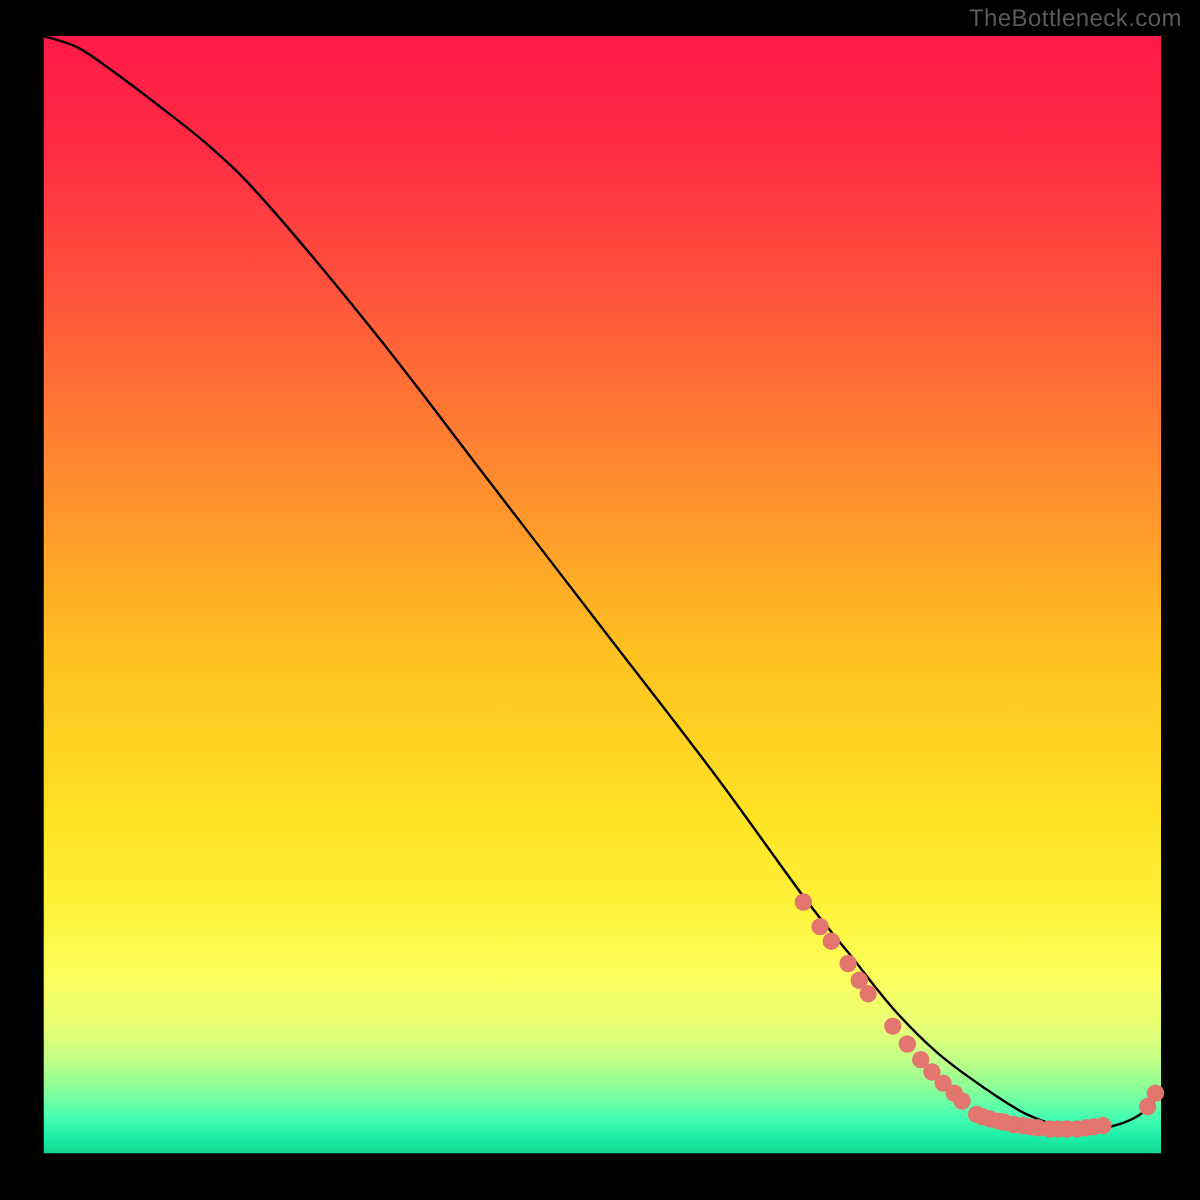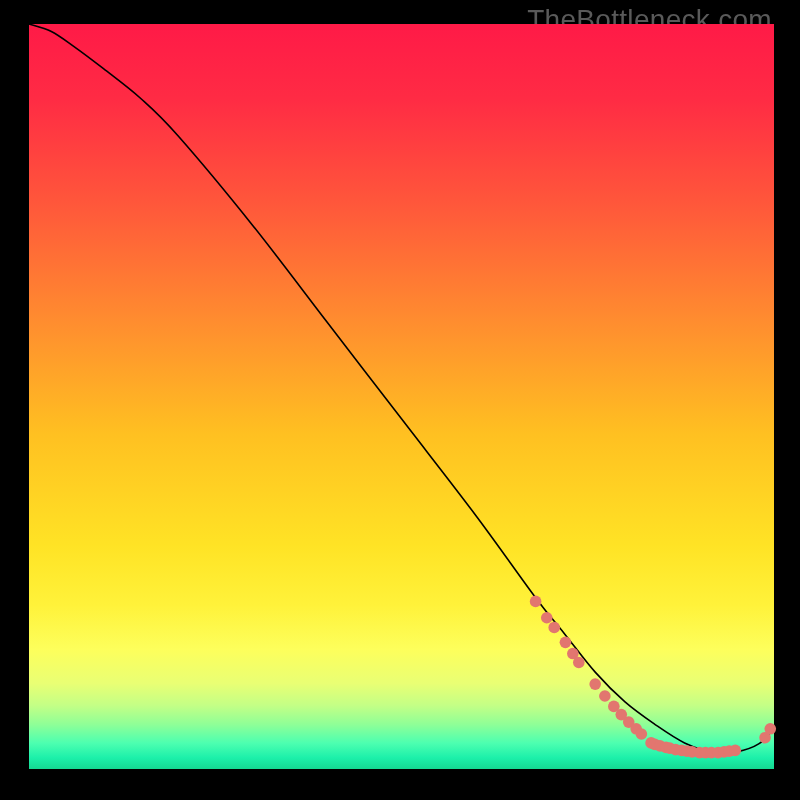--- a/index.html
+++ b/index.html
@@ -31,22 +31,22 @@
   .curve-svg {
     position: absolute;
     inset: 0;
     width: 100%;
     height: 100%;
     overflow: visible;
   }
   .watermark {
     position: absolute;
     top: 4px;
-    right: 28px;
-    font-size: 28px;
+    right: 12px;
+    font-size: 16px;
     color: #5a5a5a;
     letter-spacing: 0.3px;
     font-weight: 500;
   }
 </style>
 </head>
 <body>
 
 <div class="stage">
 

